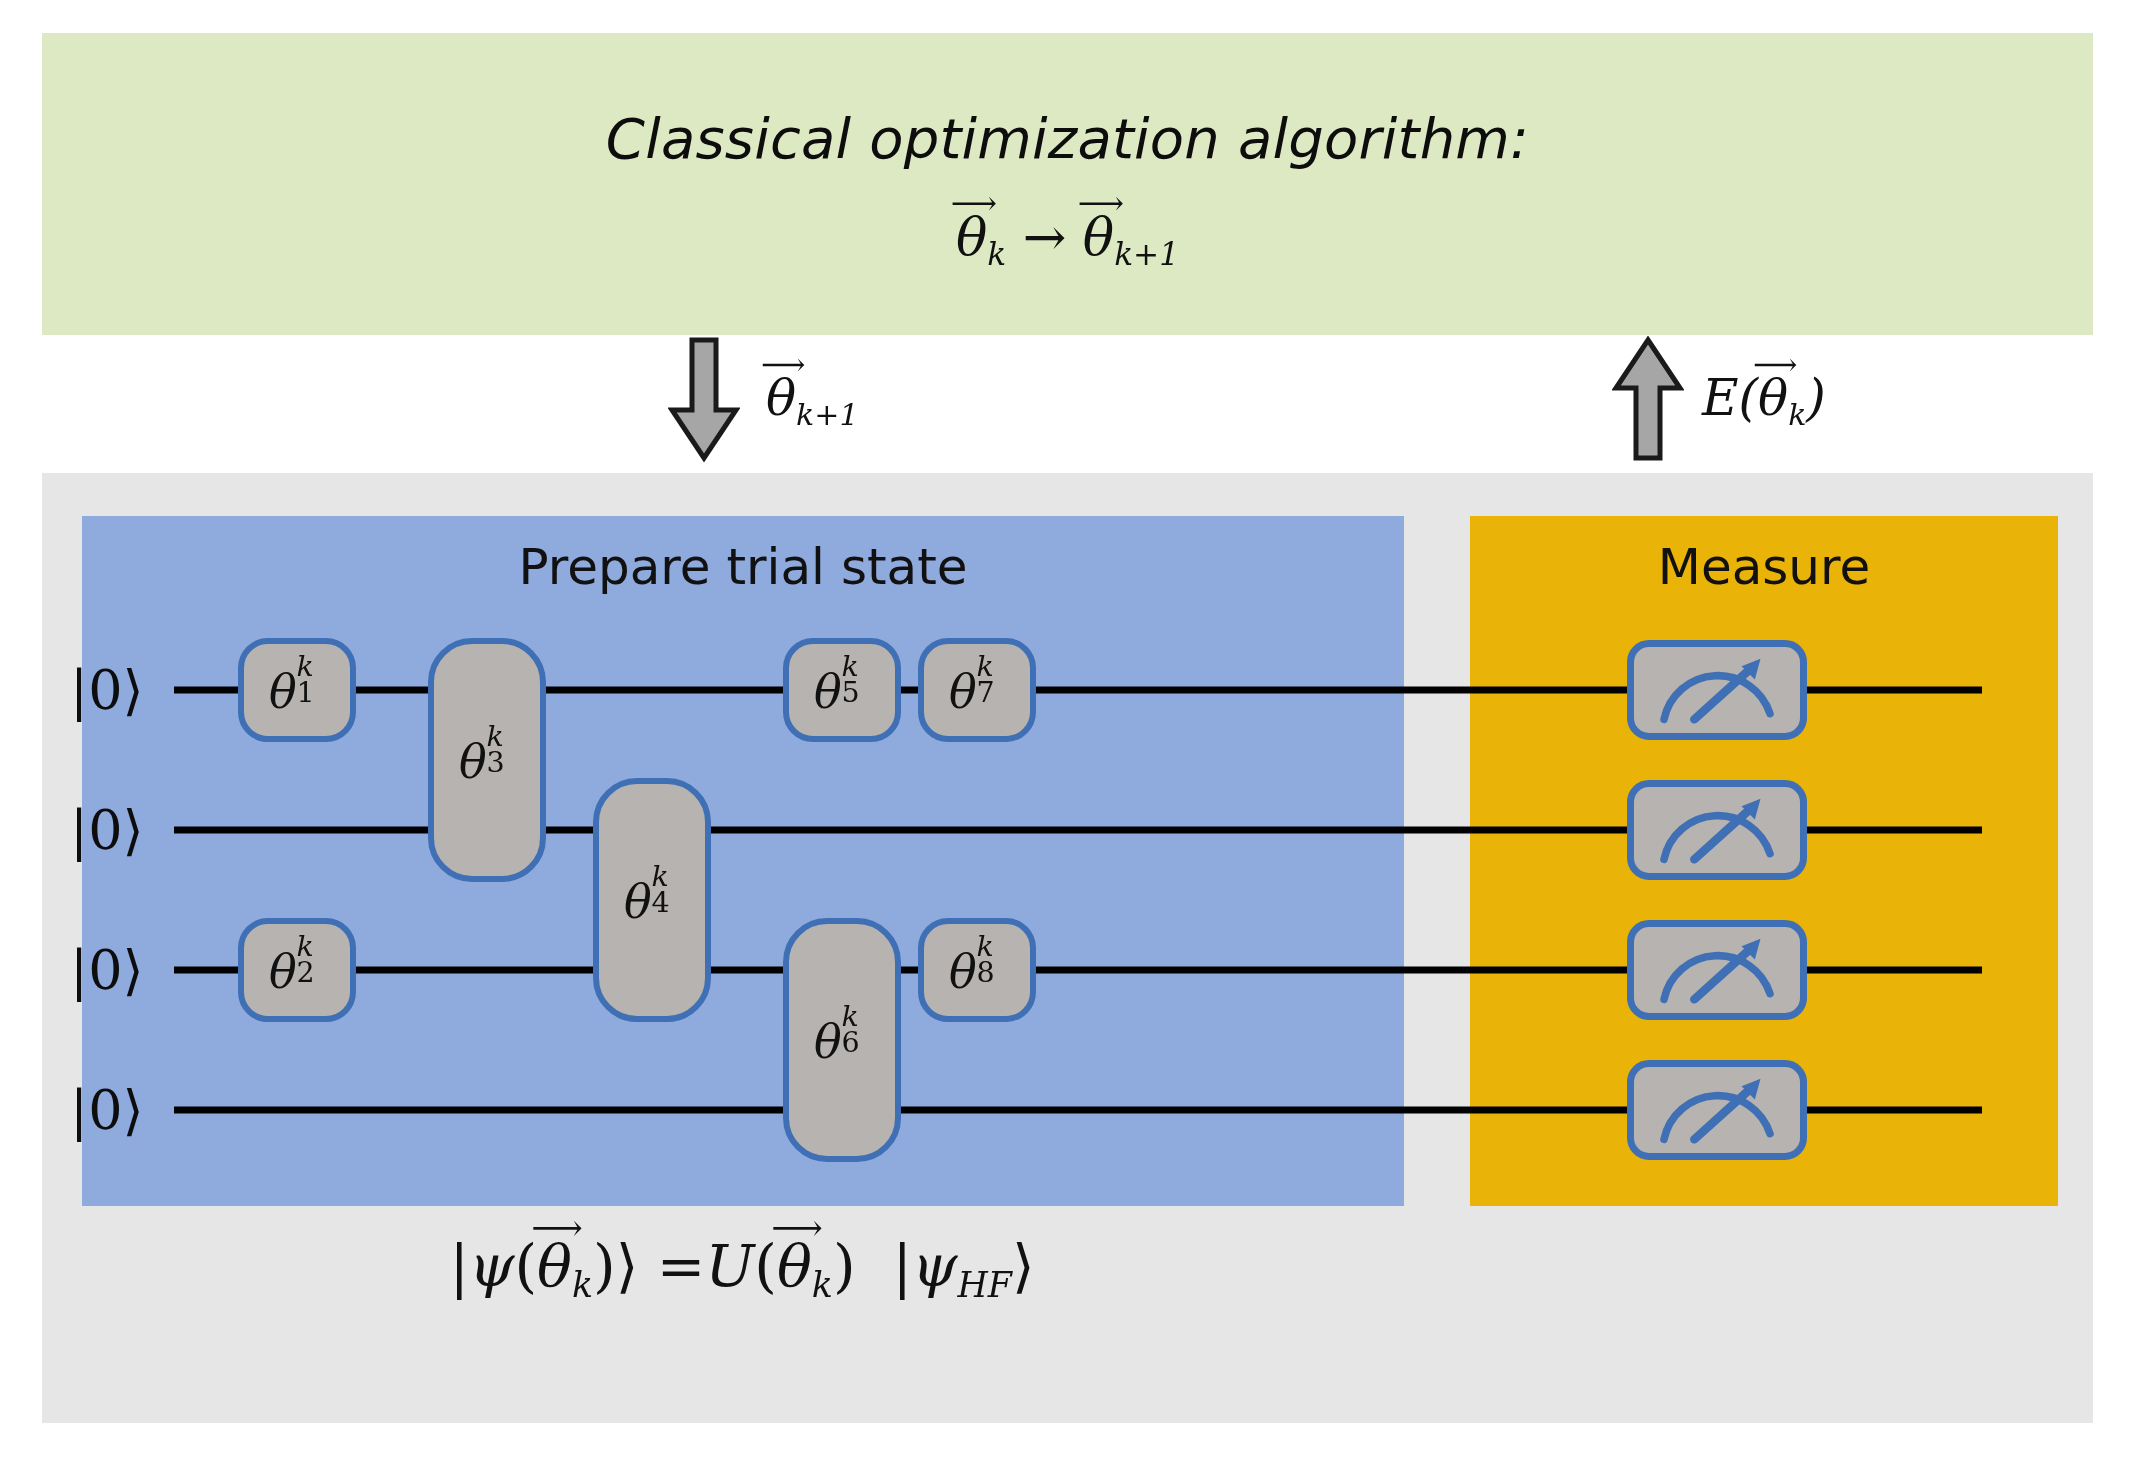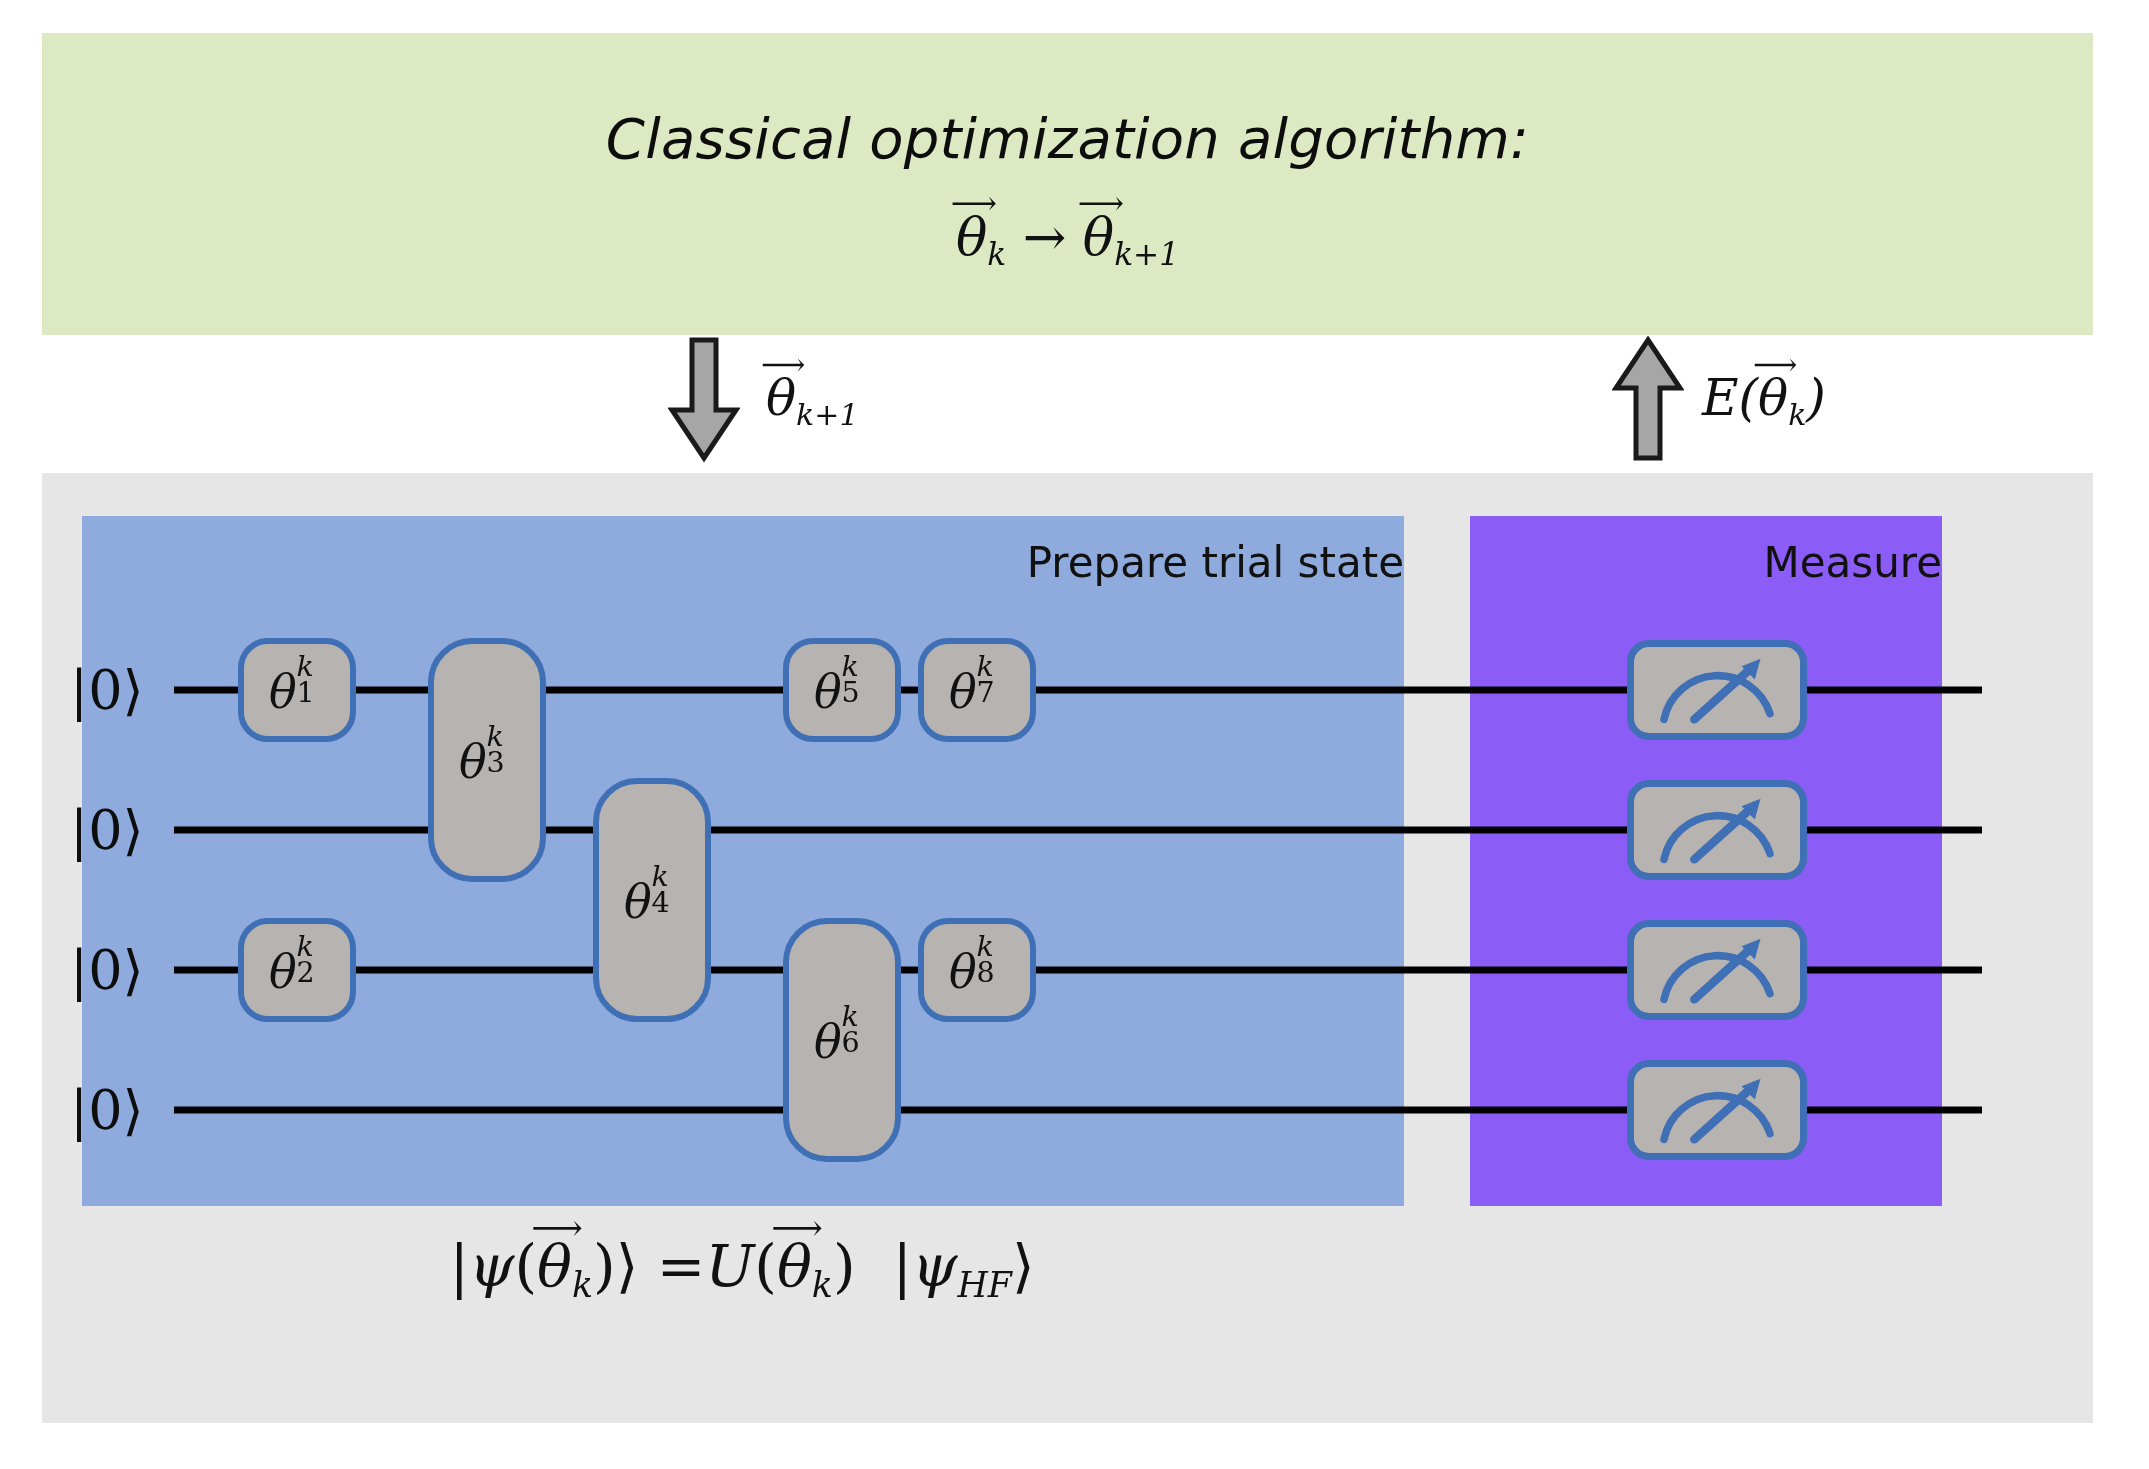--- a/index.html
+++ b/index.html
@@ -51,26 +51,26 @@
     left:42px; top:473px; width:2051px; height:950px;
     background:#e6e6e6;
   }
 
   
   #prepare-panel{
     left:82px; top:516px; width:1322px; height:690px;
     background:#8faadc;
   }
   #measure-panel{
-    left:1470px; top:516px; width:472px; height:690px;
-    background:#8b5cf6;
+    left:1470px; top:516px; width:588px; height:690px;
+    background:#eab308;
   }
   .panel-title{
-    position:absolute; left:0; right:0; top:22px; text-align:right;
-    font-size:42px; color:#111; font-family:"DejaVu Sans",sans-serif;
+    position:absolute; left:0; right:0; top:22px; text-align:center;
+    font-size:50px; color:#111; font-family:"DejaVu Sans",sans-serif;
   }
 
   
   #circuit-layer{left:42px; top:473px; width:2051px; height:950px;}
 
   .ket{
     position:absolute; transform:translateY(-50%);
     font-family:"DejaVu Serif",serif; font-size:54px; color:#0d0d0d;
     white-space:nowrap;
   }

